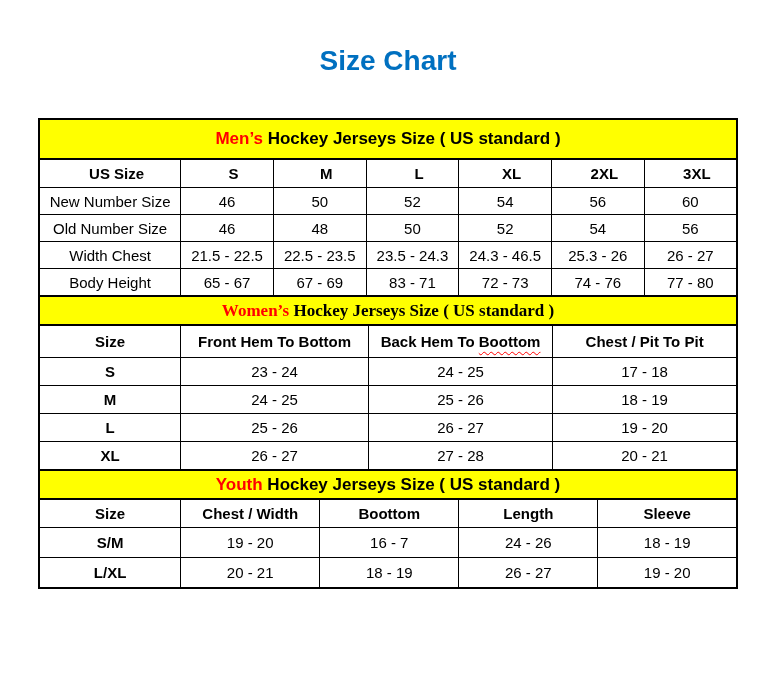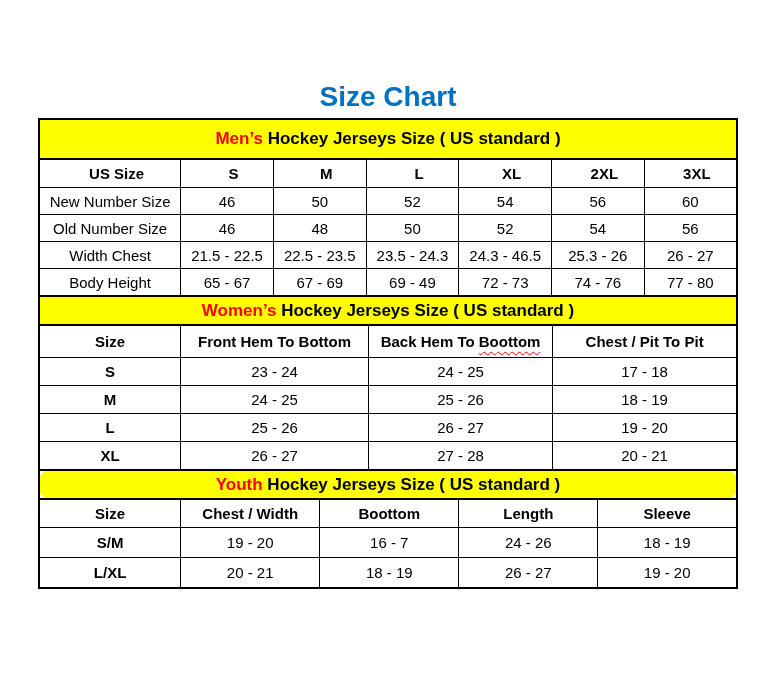--- a/index.html
+++ b/index.html
@@ -10,22 +10,22 @@
     color: #000000;
   }
   .page {
     position: relative;
     width: 776px;
     height: 692px;
     background: #ffffff;
     overflow: hidden;
   }
   .page-title {
-    margin: 16px;
-    padding-top: 64px;
+    margin: 0;
+    padding-top: 44px;
     text-align: center;
     color: #0070C0;
     font-size: 28px;
     line-height: 34px;
     font-weight: bold;
     letter-spacing: 0px;
   }
   .chart-wrap {
     position: absolute;
     left: 38px;
@@ -54,22 +54,22 @@
     background: #FFFF00;
     border: 2px solid #000000;
     font-weight: bold;
     font-size: 17px;
   }
   .band-prefix { color: #FF0000; }
   tr.head-row th { font-weight: bold; }
   td.row-label { font-weight: normal; }
   td.row-label-bold { font-weight: bold; }
   .t-mens tr.band-row td   { height: 38px; }
-  .t-womens tr.band-row td { height: 27px; }
-  .t-youth tr.band-row td  { height: 27px; border-radius: 11px; }
+  .t-womens tr.band-row td { height: 27px; font-family: Liberation Serif, serif; }
+  .t-youth tr.band-row td  { height: 27px; }
   .t-mens tr.head-row th   { height: 27px; padding-left: 15px; }
   .t-womens tr.head-row th { height: 31px; }
   .t-youth tr.head-row th  { height: 27px; }
   .t-mens tr.data-row td   { height: 26px; }
   .t-womens tr.data-row td { height: 27px; }
   .t-youth tr.data-row td  { height: 29px; }
   .wavy {
     text-decoration-line: underline;
     text-decoration-style: wavy;
     text-decoration-color: #FF0000;
@@ -142,21 +142,21 @@
           <td>22.5 - 23.5</td>
           <td>23.5 - 24.3</td>
           <td>24.3 - 46.5</td>
           <td>25.3 - 26</td>
           <td>26 - 27</td>
         </tr>
         <tr class="data-row">
           <td class="row-label">Body Height</td>
           <td>65 - 67</td>
           <td>67 - 69</td>
-          <td>69 - 49</td>
+          <td>83 - 71</td>
           <td>72 - 73</td>
           <td>74 - 76</td>
           <td>77 - 80</td>
         </tr>
       </tbody>
     </table>
 
     <table class="size-table t-womens">
       <colgroup>
         <col class="c-w-0">

